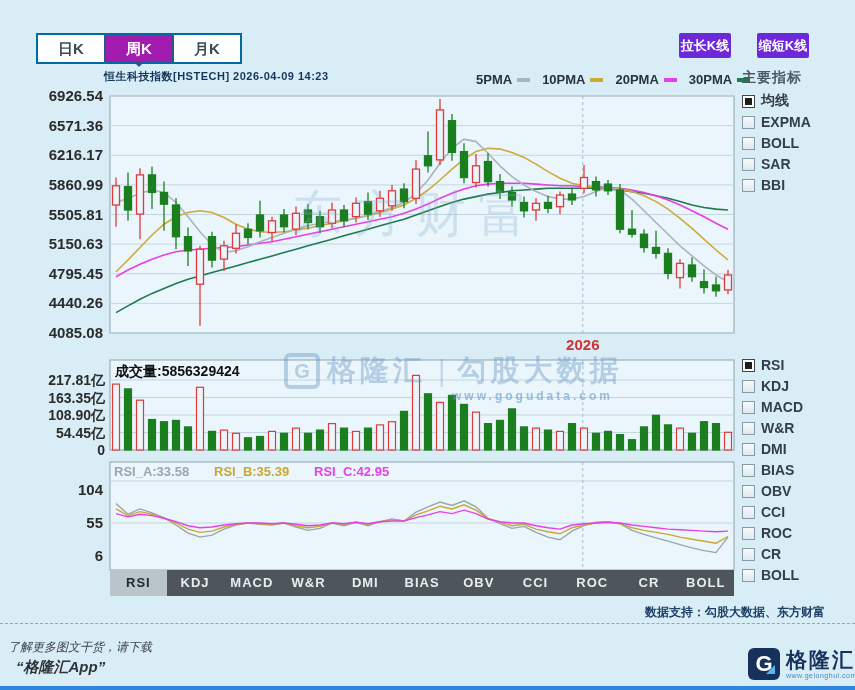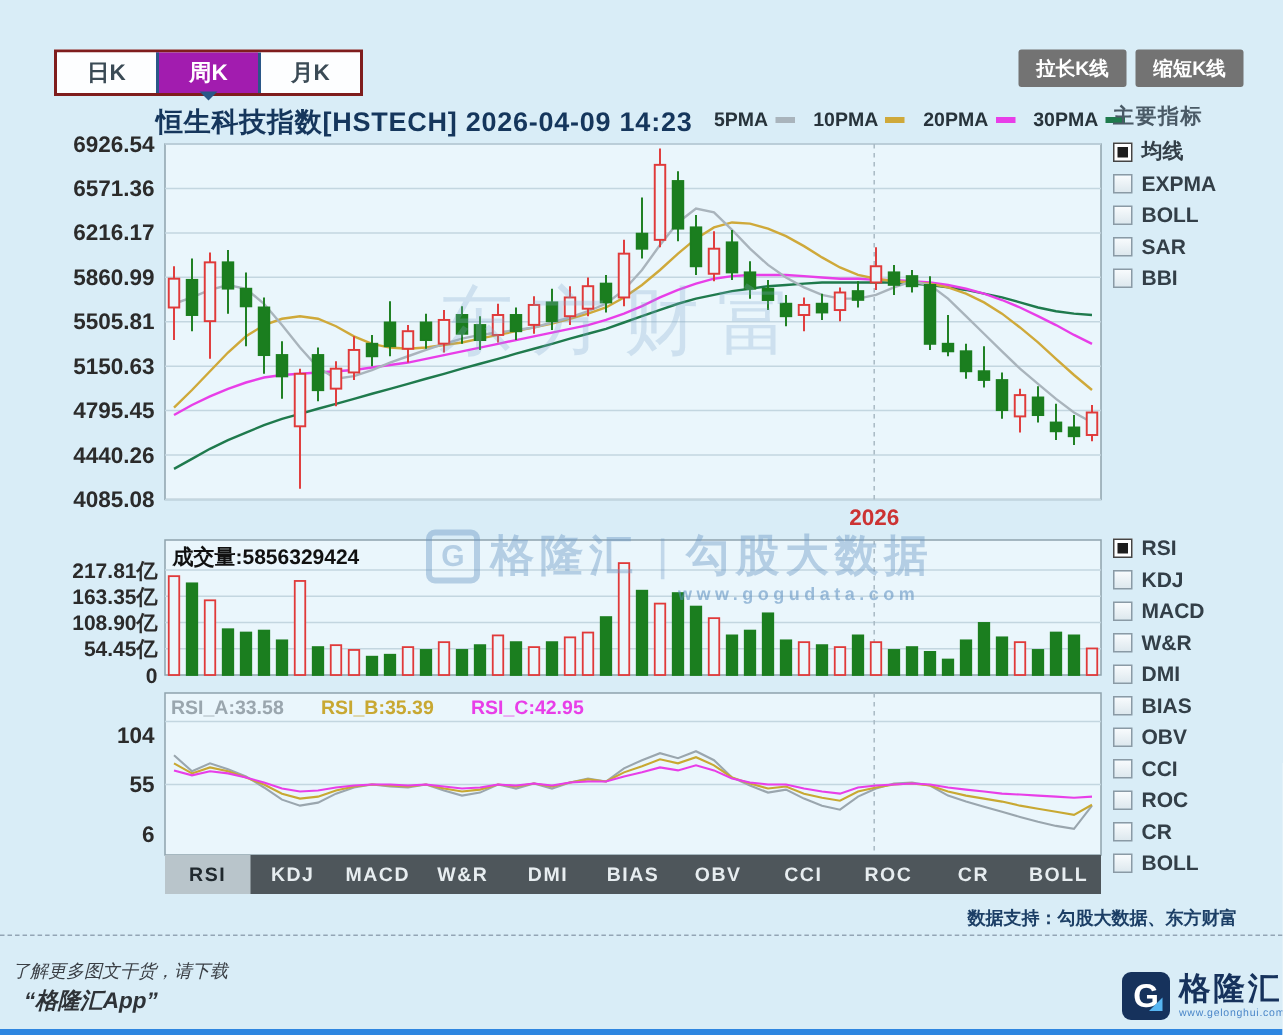--- a/index.html
+++ b/index.html
@@ -1,34 +1,34 @@
 <!DOCTYPE html>
 <html><head>
 <meta charset="utf-8">
 <style>
   html,body{margin:0;padding:0;}
   .app{position:relative;width:855px;height:690px;background:#d9edf7;overflow:hidden;
        font-family:"Liberation Sans",sans-serif;}
   svg text{font-family:"Liberation Sans",sans-serif;}
 
   
-  .period-tabs{position:absolute;left:36px;top:33px;display:flex;border:2px solid #7f1d1d;background:#fdfeff;}
+  .period-tabs{position:absolute;left:36px;top:33px;display:flex;border:2px solid #0369a1;background:#fdfeff;}
   .period-tab{width:66px;height:27px;line-height:27px;text-align:center;font-weight:700;font-size:15px;
               color:#3a4a55;background:#fdfeff;position:relative;cursor:pointer;}
   .period-tab + .period-tab{border-left:2px solid #2a5788;}
   .period-tab.selected{background:#a21caf;color:#ffffff;}
   .period-tab.selected::after{content:"";position:absolute;left:50%;bottom:-11px;margin-left:-6px;
               border:6px solid transparent;border-top-color:#2a5788;}
 
   
-  .kbtn{position:absolute;top:33px;width:72px;height:25px;line-height:25px;text-align:center;
-        background:#737373;color:#fff;font-size:13px;font-weight:700;border-radius:2px;cursor:pointer;}
+  .kbtn{position:absolute;top:33px;width:52px;height:25px;line-height:25px;text-align:center;
+        background:#6d28d9;color:#fff;font-size:13px;font-weight:700;border-radius:2px;cursor:pointer;}
   .kbtn.stretch{left:679px;} .kbtn.shrink{left:757px;}
 
-  .chart-title{position:absolute;left:104px;top:69px;font-size:18px;font-weight:700;color:#15365c;letter-spacing:0.5px;}
+  .chart-title{position:absolute;left:104px;top:69px;font-size:11px;font-weight:700;color:#15365c;letter-spacing:0.5px;}
   .legend{position:absolute;left:476px;top:72px;display:flex;align-items:flex-end;gap:12px;}
   .legend-item{display:flex;align-items:center;font-size:13px;font-weight:700;color:#27333b;}
   .legend-dash{width:13px;height:4px;margin-left:5px;}
 
   .main-ind-title{position:absolute;left:742px;top:69px;font-size:14px;font-weight:700;color:#4a5a66;letter-spacing:1px;}
   .ind-group{position:absolute;left:742px;display:flex;flex-direction:column;gap:5px;justify-content:flex-end;}
   .ind-group.main{top:93px;} .ind-group.sub{top:357px;}
   .ind-item{display:flex;align-items:center;height:16px;font-size:14px;font-weight:700;color:#333f48;cursor:pointer;}
   .cbox{width:11px;height:11px;border:1px solid #8a9aa5;background:linear-gradient(#f8fbfd,#dde8ee);
         margin-right:6px;position:relative;flex:none;}

